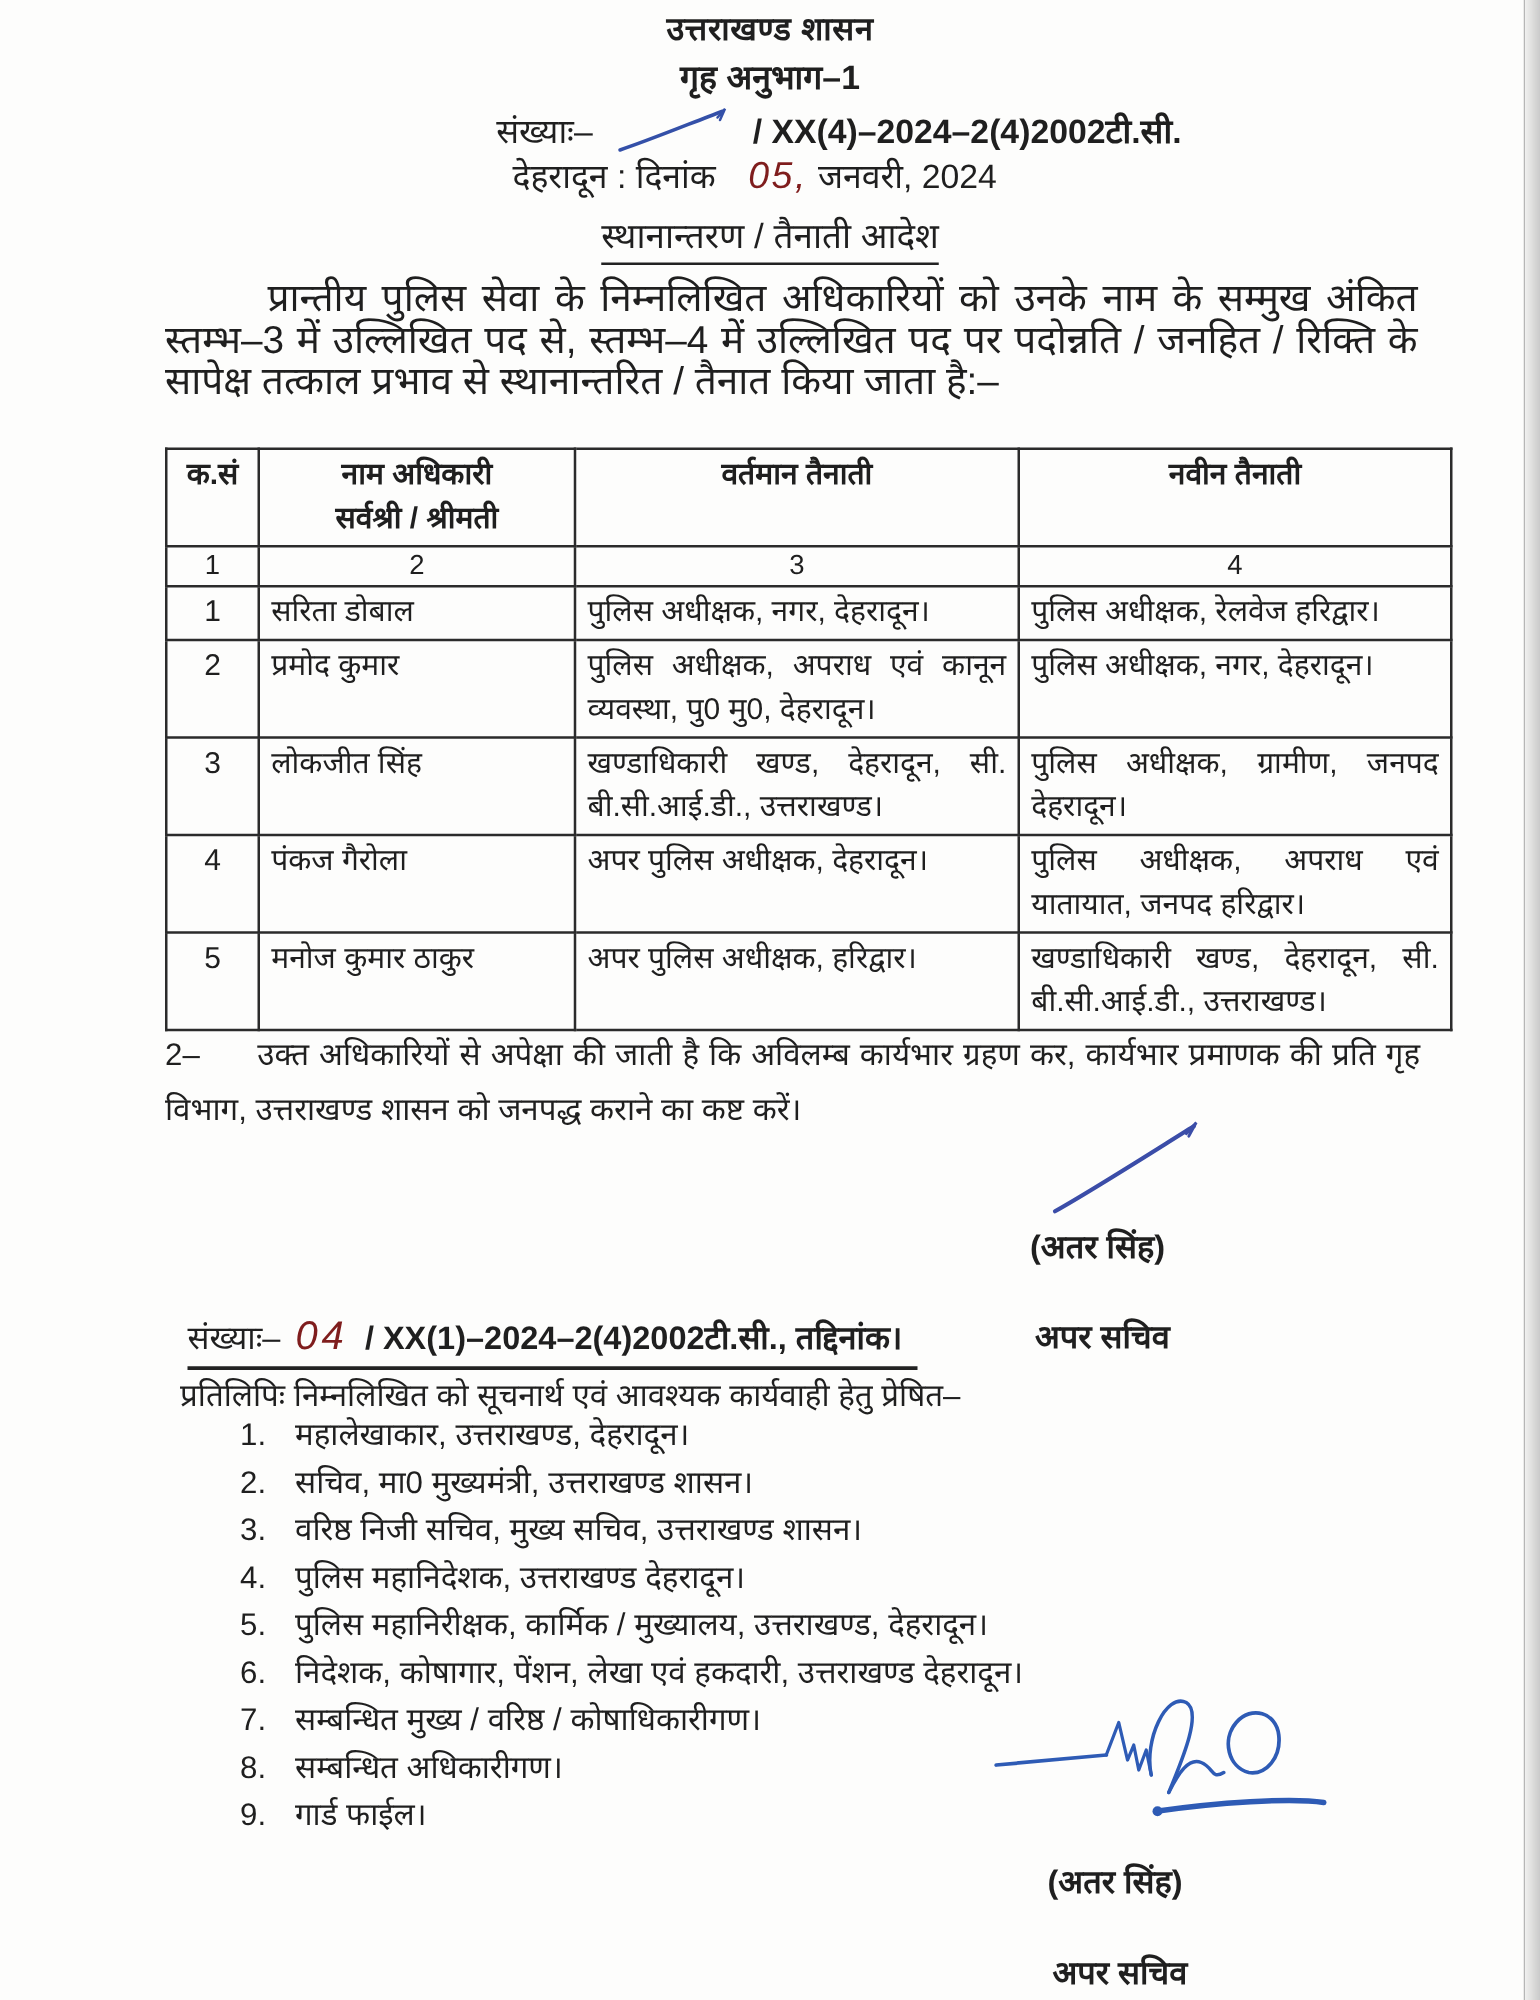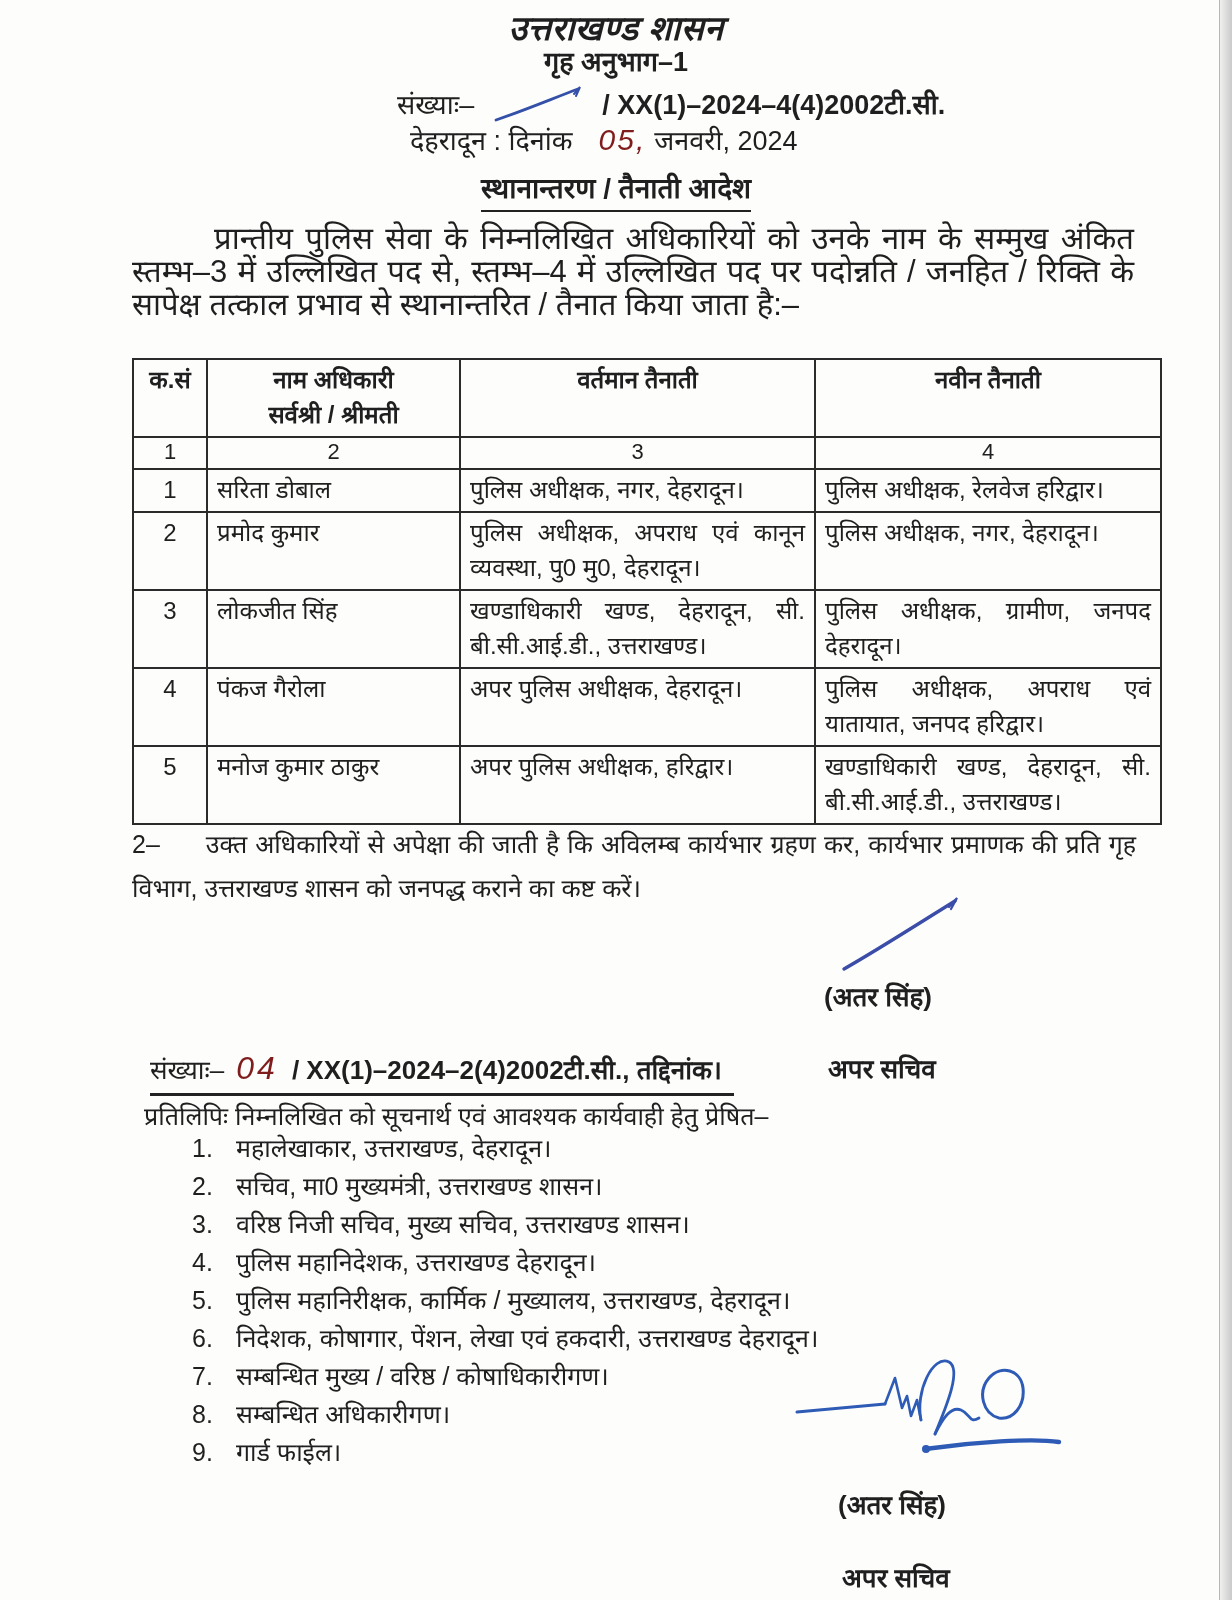--- a/index.html
+++ b/index.html
@@ -10,29 +10,29 @@
     font-family:"Liberation Sans","DejaVu Sans",sans-serif;
     color:#1f1f1f;
   }
   .edge-strip {
     position:absolute; top:0; right:0; width:13px; height:1600px;
     background:linear-gradient(to right, rgba(0,0,0,0.05), rgba(0,0,0,0.20));
     border-left:1px solid rgba(0,0,0,0.10);
   }
   .abs { position:absolute; }
   .center-line { left:0; width:1232px; text-align:center; }
-  .org { top:4px; font-size:34px; font-weight:600; letter-spacing:0.5px;font-style:italic; }
+  .org { top:4px; font-size:26px; font-weight:600; letter-spacing:0.5px; }
   .section { top:42px; font-size:27px; font-weight:600; }
   .ref1 { top:84px; left:397px; font-size:27px; white-space:nowrap; }
   .ref1 .num, .ref2 .rest { font-weight:600; }
   .hand { color:#7f1d1d; }
   .slash-sig { display:inline-block; width:96px; height:40px; vertical-align:-10px; margin:0 14px 0 18px; }
   .date-line { top:121px; left:410px; font-size:27px; white-space:nowrap; }
   .date-hand { font-size:30px; font-style:italic; margin:0 8px 0 26px; letter-spacing:2px; }
-  .doc-title { top:168px; font-size:28px; font-weight:700; }
+  .doc-title { top:168px; font-size:28px; font-weight:400; }
   .doc-title .u { display:inline-block; border-bottom:2px solid #222; padding-bottom:4px; }
   .para1 {
     top:222px; left:132px; width:1002px; font-size:31px; line-height:33px;
     text-align:justify; text-indent:82px;
   }
   table.order {
     position:absolute; top:358px; left:132px; width:1028px;
     border-collapse:collapse; table-layout:fixed;
     font-size:24px; line-height:35px;
   }
@@ -66,21 +66,21 @@
 <div class="page">
   <div class="edge-strip"></div>
 
   <div class="abs center-line org">उत्तराखण्ड शासन</div>
   <div class="abs center-line section">गृह अनुभाग–1</div>
 
   <div class="abs ref1">
     <span>संख्याः–</span><svg class="slash-sig" viewBox="0 0 96 40">
       <path d="M4 36 C 28 28, 62 14, 86 5" fill="none" stroke="#3450a8" stroke-width="2.8" stroke-linecap="round"></path>
       <path d="M82 10 L 88 3 L 84 12" fill="none" stroke="#3450a8" stroke-width="2" stroke-linecap="round"></path>
-    </svg><span class="num">/ XX(1)–2024–4(4)2002टी.सी.</span>
+    </svg><span class="num">/ XX(4)–2024–2(4)2002टी.सी.</span>
   </div>
 
   <div class="abs date-line">
     <span>देहरादून : दिनांक</span><span class="hand date-hand">05,</span><span>जनवरी, 2024</span>
   </div>
 
   <div class="abs center-line doc-title">
     <span class="u">स्थानान्तरण / तैनाती आदेश</span>
   </div>
 

